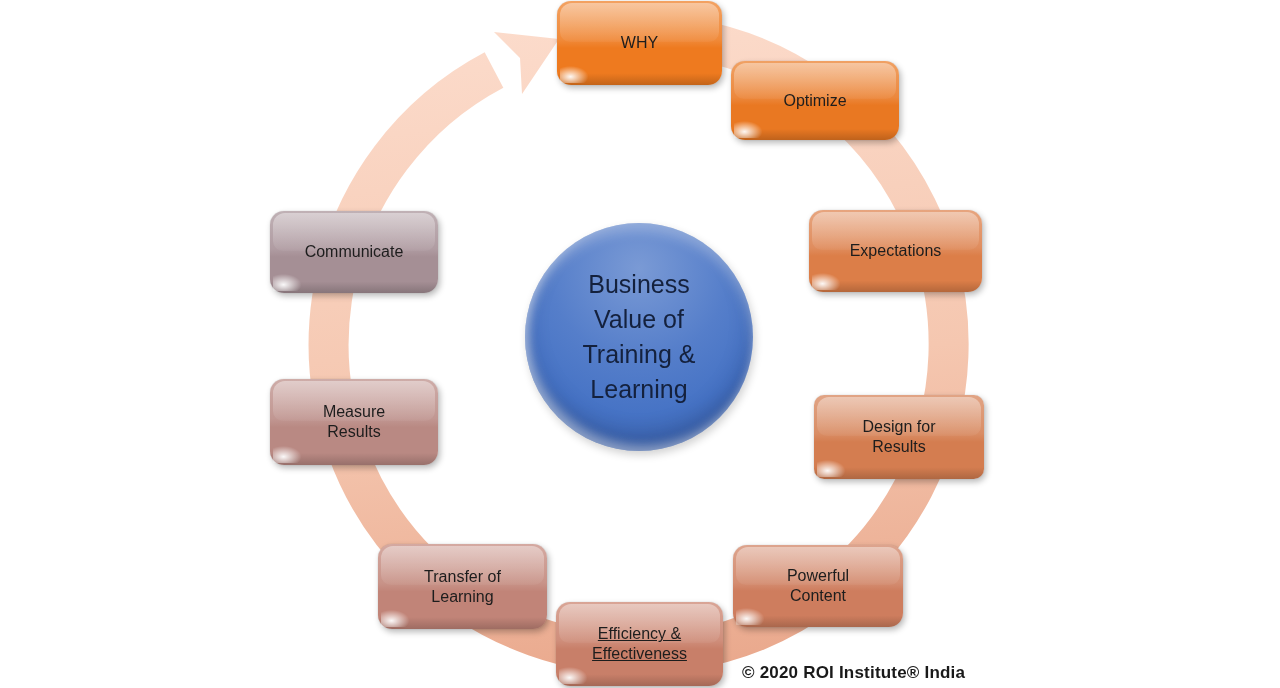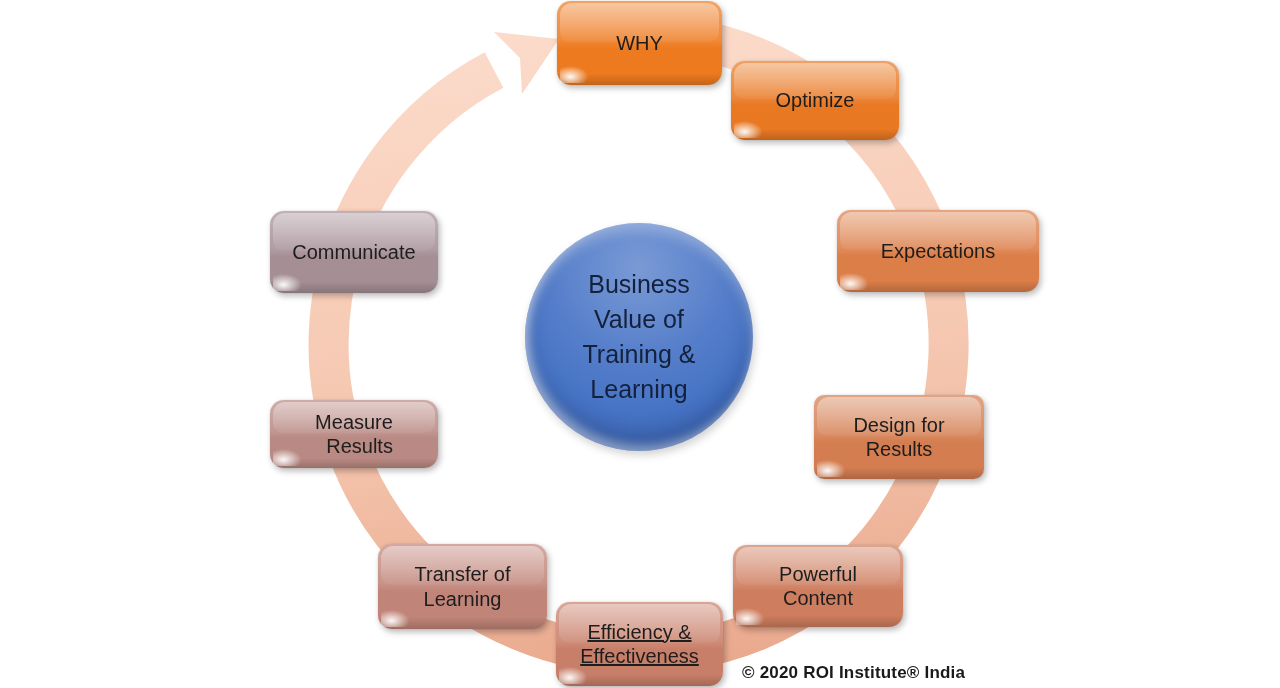--- a/index.html
+++ b/index.html
@@ -39,33 +39,33 @@
     content: '';
     position: absolute;
     left: 3px; bottom: 2px;
     width: 30px; height: 18px;
     background: radial-gradient(ellipse at 35% 65%, rgba(255,255,255,0.95), rgba(255,255,255,0) 65%);
     pointer-events: none;
   }
   .box-label {
     position: relative;
     z-index: 1;
-    font-size: 20px;
+    font-size: 16px;
     line-height: 1.22;
     white-space: pre-line;
     padding: 0 6px;
   }
   .p0 { left:557px; top:1px;   width:165px; height:84px; }
   .p1 { left:731px; top:61px;  width:168px; height:79px; }
-  .p2 { left:837px; top:210px; width:202px; height:82px;text-align:right; }
+  .p2 { left:809px; top:210px; width:173px; height:82px;text-align:right; }
   .p3 { left:814px; top:395px; width:170px; height:84px;border-radius:10px; }
   .p4 { left:733px; top:545px; width:170px; height:82px; }
   .p5 { left:556px; top:602px; width:167px; height:84px; }
   .p6 { left:378px; top:544px; width:169px; height:85px; }
-  .p7 { left:270px; top:400px; width:168px; height:68px;text-align:right; }
+  .p7 { left:270px; top:379px; width:168px; height:86px; }
   .p8 { left:270px; top:211px; width:168px; height:82px; }
   .p9 { left:376px; top:60px;  width:171px; height:81px; }
   .center-circle {
     position: absolute;
     z-index: 2;
     left: 525px; top: 223px;
     width: 228px; height: 228px;
     border-radius: 50%;
     display: flex;
     align-items: center;

